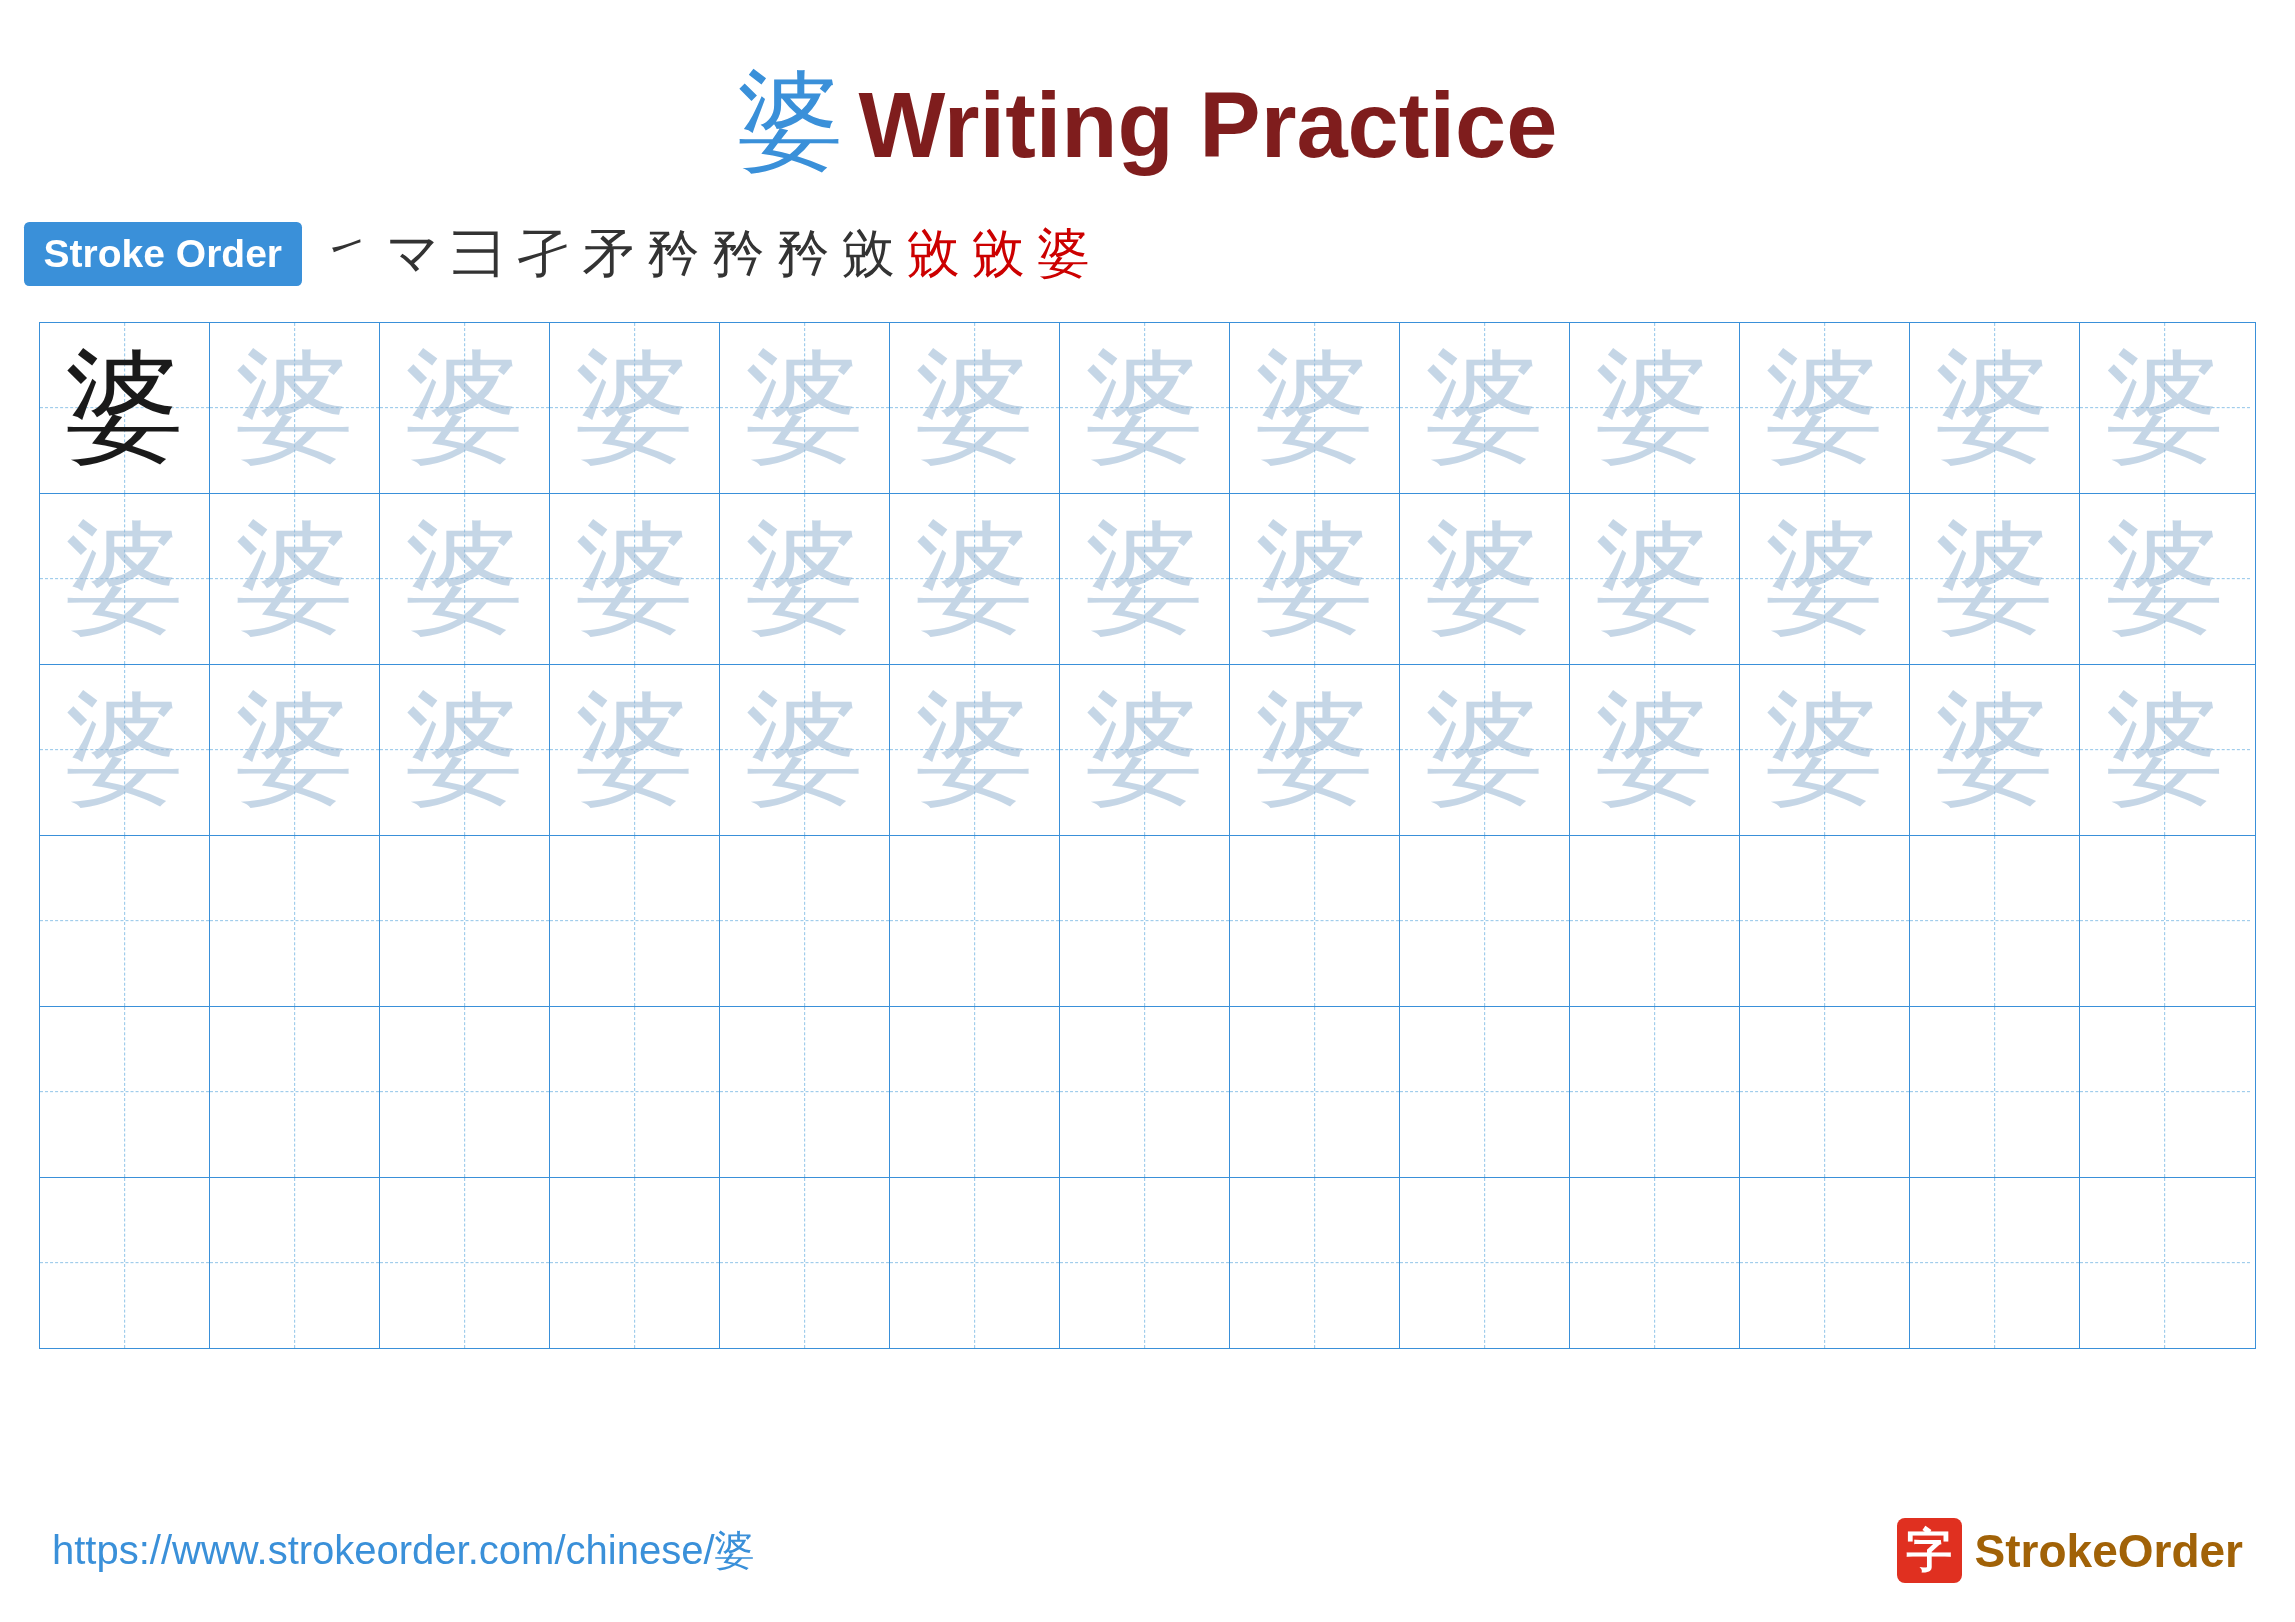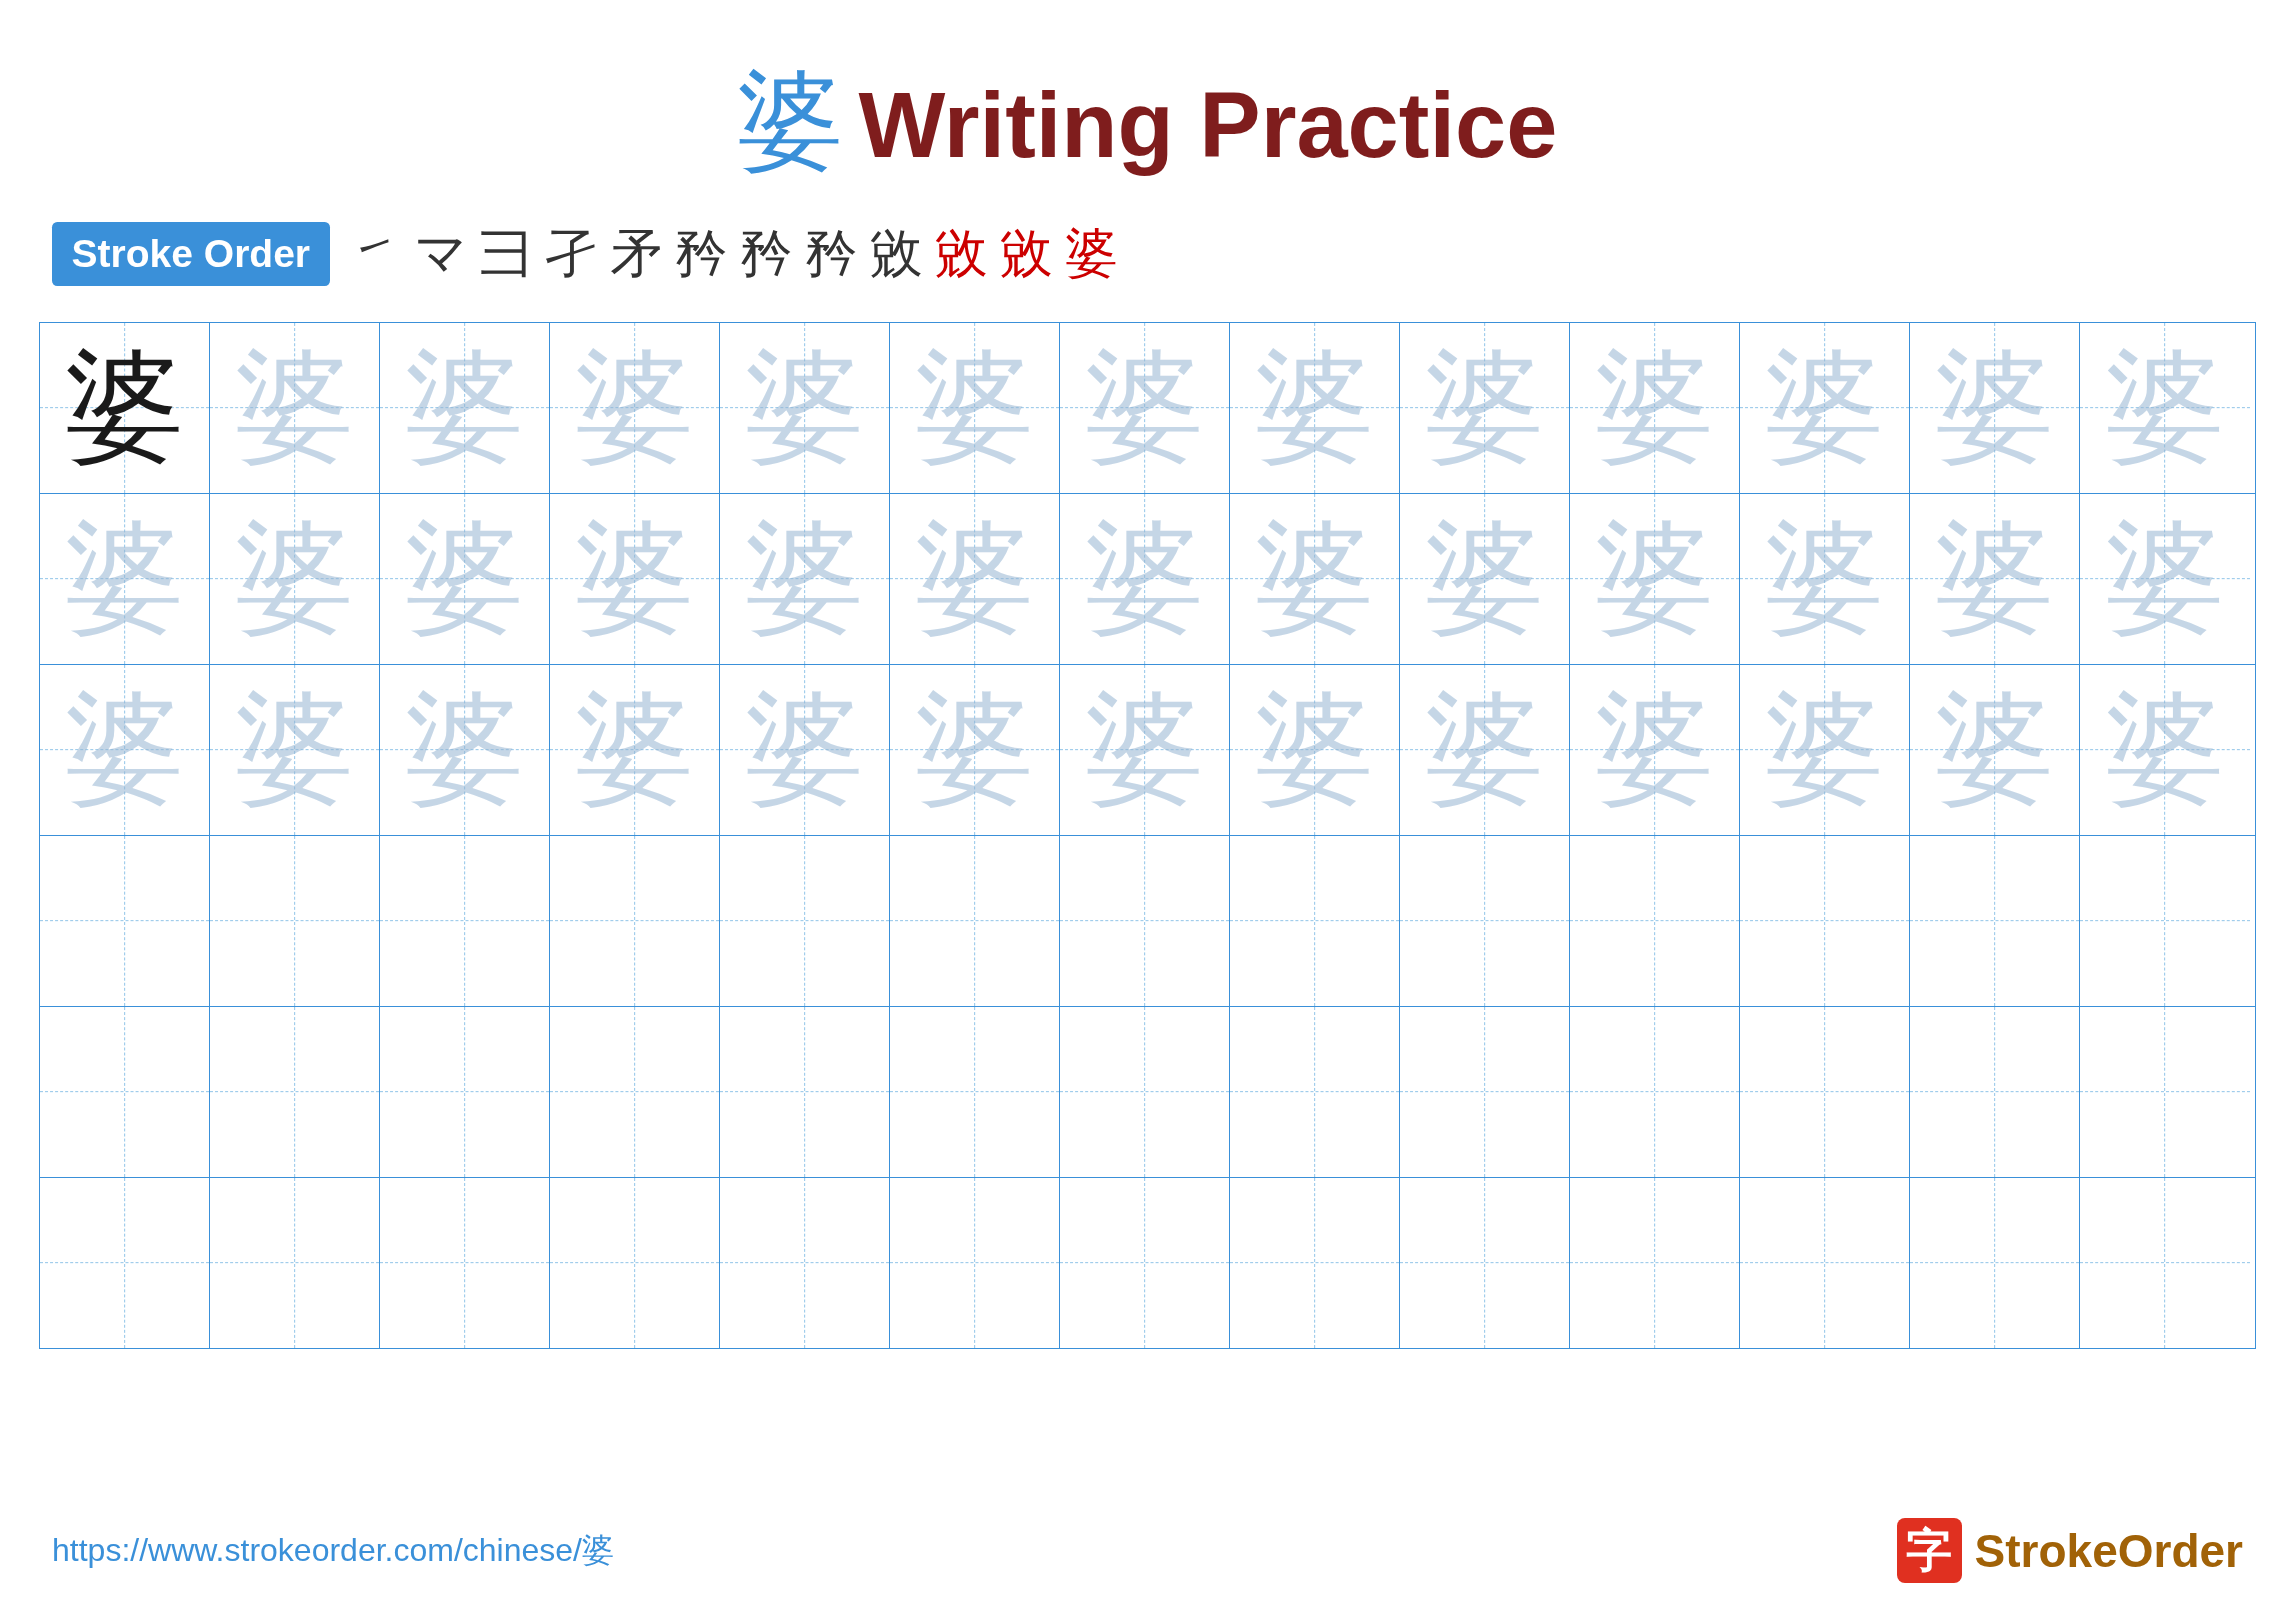--- a/index.html
+++ b/index.html
@@ -30,21 +30,21 @@
       font-size: 92px;
       color: #7f1d1d;
       font-weight: bold;
       margin-left: 13px;
     }
 
     
     .stroke-order-section {
       display: flex;
       align-items: center;
-      padding-left: 52px;
+      padding-left: 24px;
       margin-bottom: 33px;
       gap: 19.6px;
     }
 
     .stroke-order-badge {
       background: #3a90d9;
       color: white;
       font-size: 39px;
       font-weight: bold;
       padding: 9.8px 19.6px;
@@ -143,21 +143,21 @@
       bottom: 39px;
       left: 0;
       right: 0;
       display: flex;
       align-items: center;
       justify-content: space-between;
       padding: 0 52px;
     }
 
     .footer-url {
-      font-size: 32px;
+      font-size: 40px;
       color: #3a90d9;
       text-decoration: none;
     }
 
     .footer-logo {
       display: flex;
       align-items: center;
       gap: 13px;
     }
 

